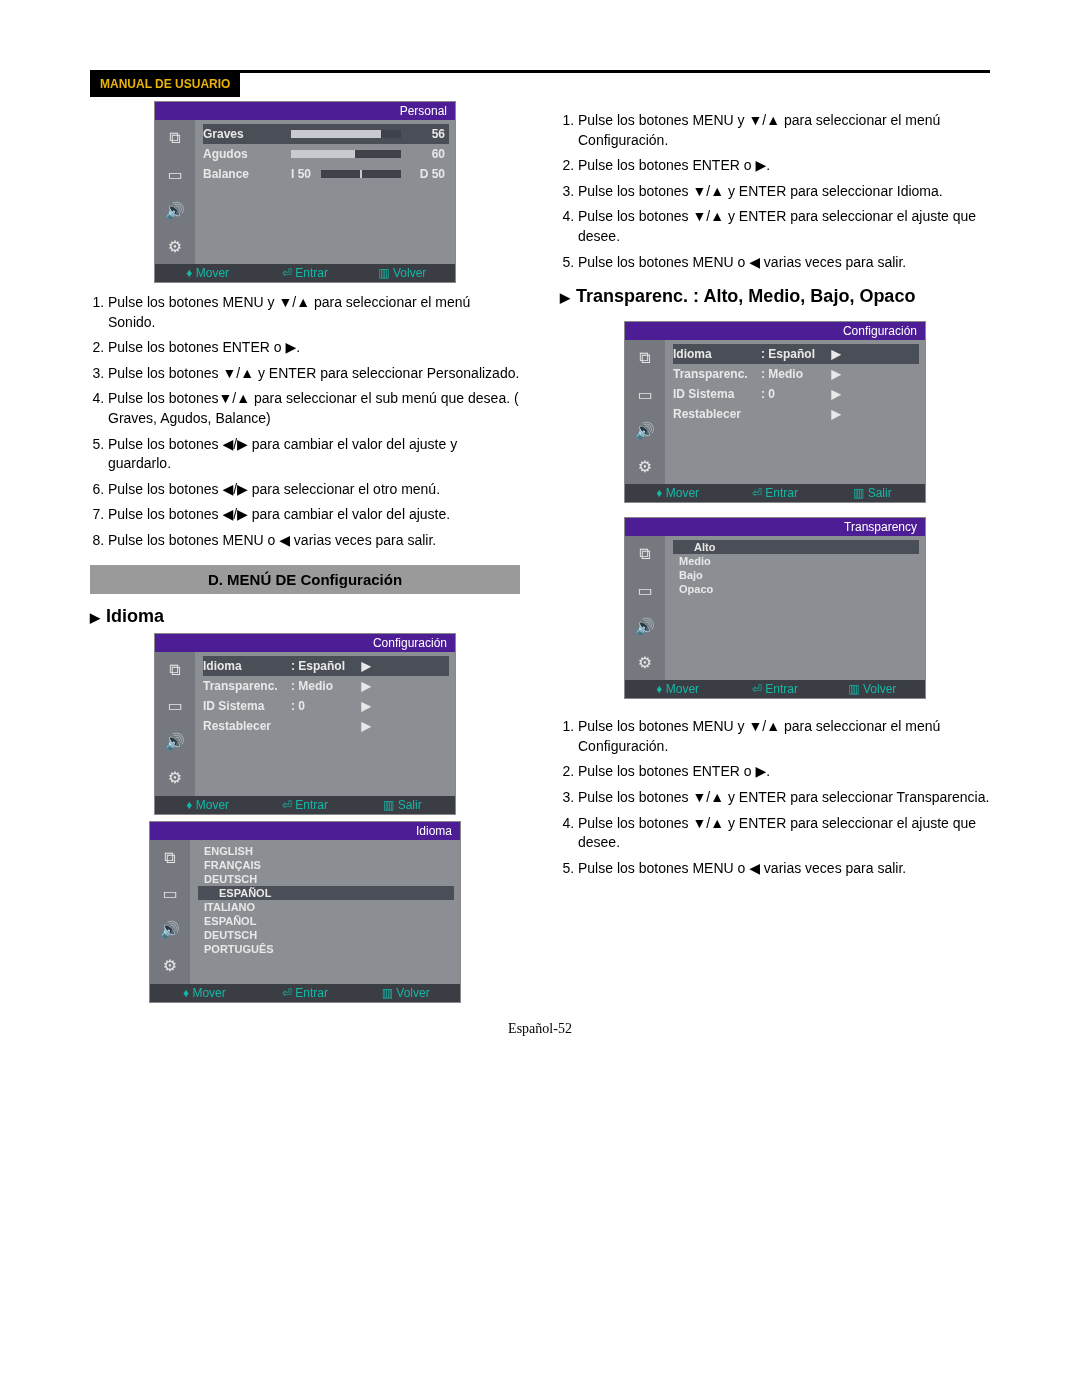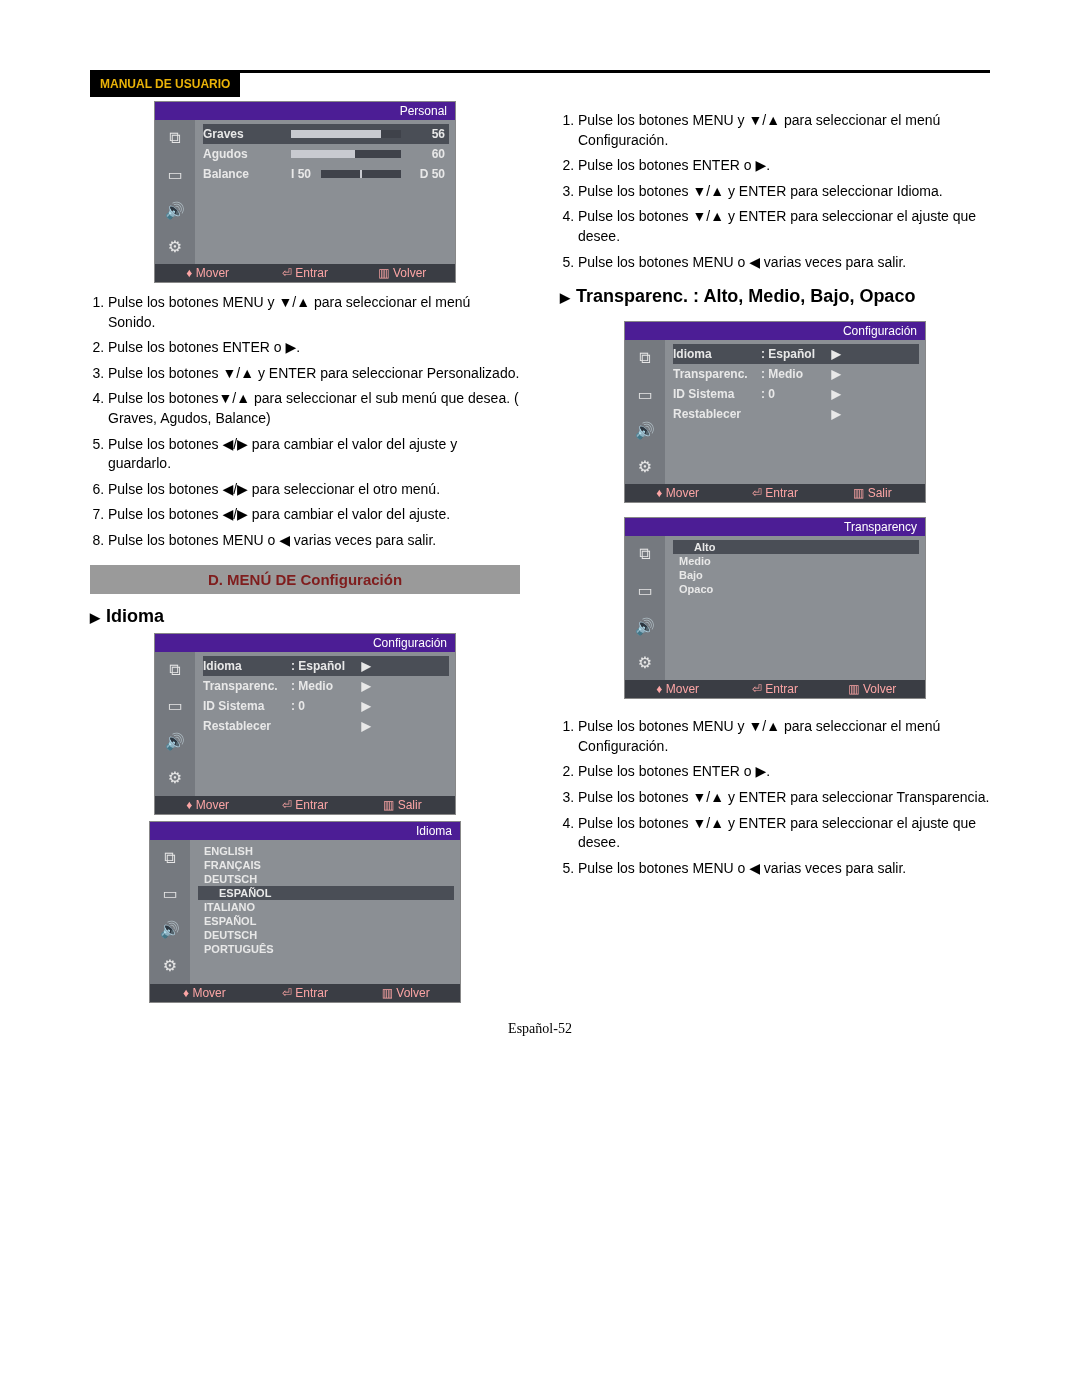--- a/index.html
+++ b/index.html
@@ -41,21 +41,21 @@
   ol.steps {
     padding-left: 18px;
     margin: 10px 0 14px 0;
   }
   ol.steps li {
     margin-bottom: 6px;
     line-height: 1.4;
   }
   .section-title-bar {
     background: #9a9a9a;
-    color: #7f1d1d;
+    color: #000000;
     font-weight: bold;
     text-align: center;
     padding: 6px 4px;
     margin: 10px 0 12px 0;
     font-size: 15px;
   }
   .sub-heading {
     font-weight: bold;
     margin: 10px 0 6px 0;
     font-size: 18px;
@@ -123,21 +123,21 @@
     position: absolute; left:0; top:0; bottom:0;
     background: #c8cad0;
   }
   .bar-center .bar-fill { left: 50%; transform: translateX(-50%); width: 2px; }
   .osd-val { width: 36px; text-align: right; padding-right: 4px; }
   .osd-value-col { width: 64px; }
   .osd-arrow { width: 14px; text-align: center; }
   .osd-footer {
     display: flex;
     background: #3a3d44;
-    color: #fca5a5;
+    color: #14b8a6;
     font-size: 12px;
     padding: 2px 4px;
   }
   .osd-footer span { flex: 1; text-align: center; white-space: nowrap; }
   .osd-list-row {
     padding: 1px 6px;
     font-size: 11px;
   }
   .osd-list-row.sel { background: #4a4e56; padding-left: 21px; }
   .page-num { text-align: center; margin-top: 12px; font-family: Liberation Serif, serif; }

